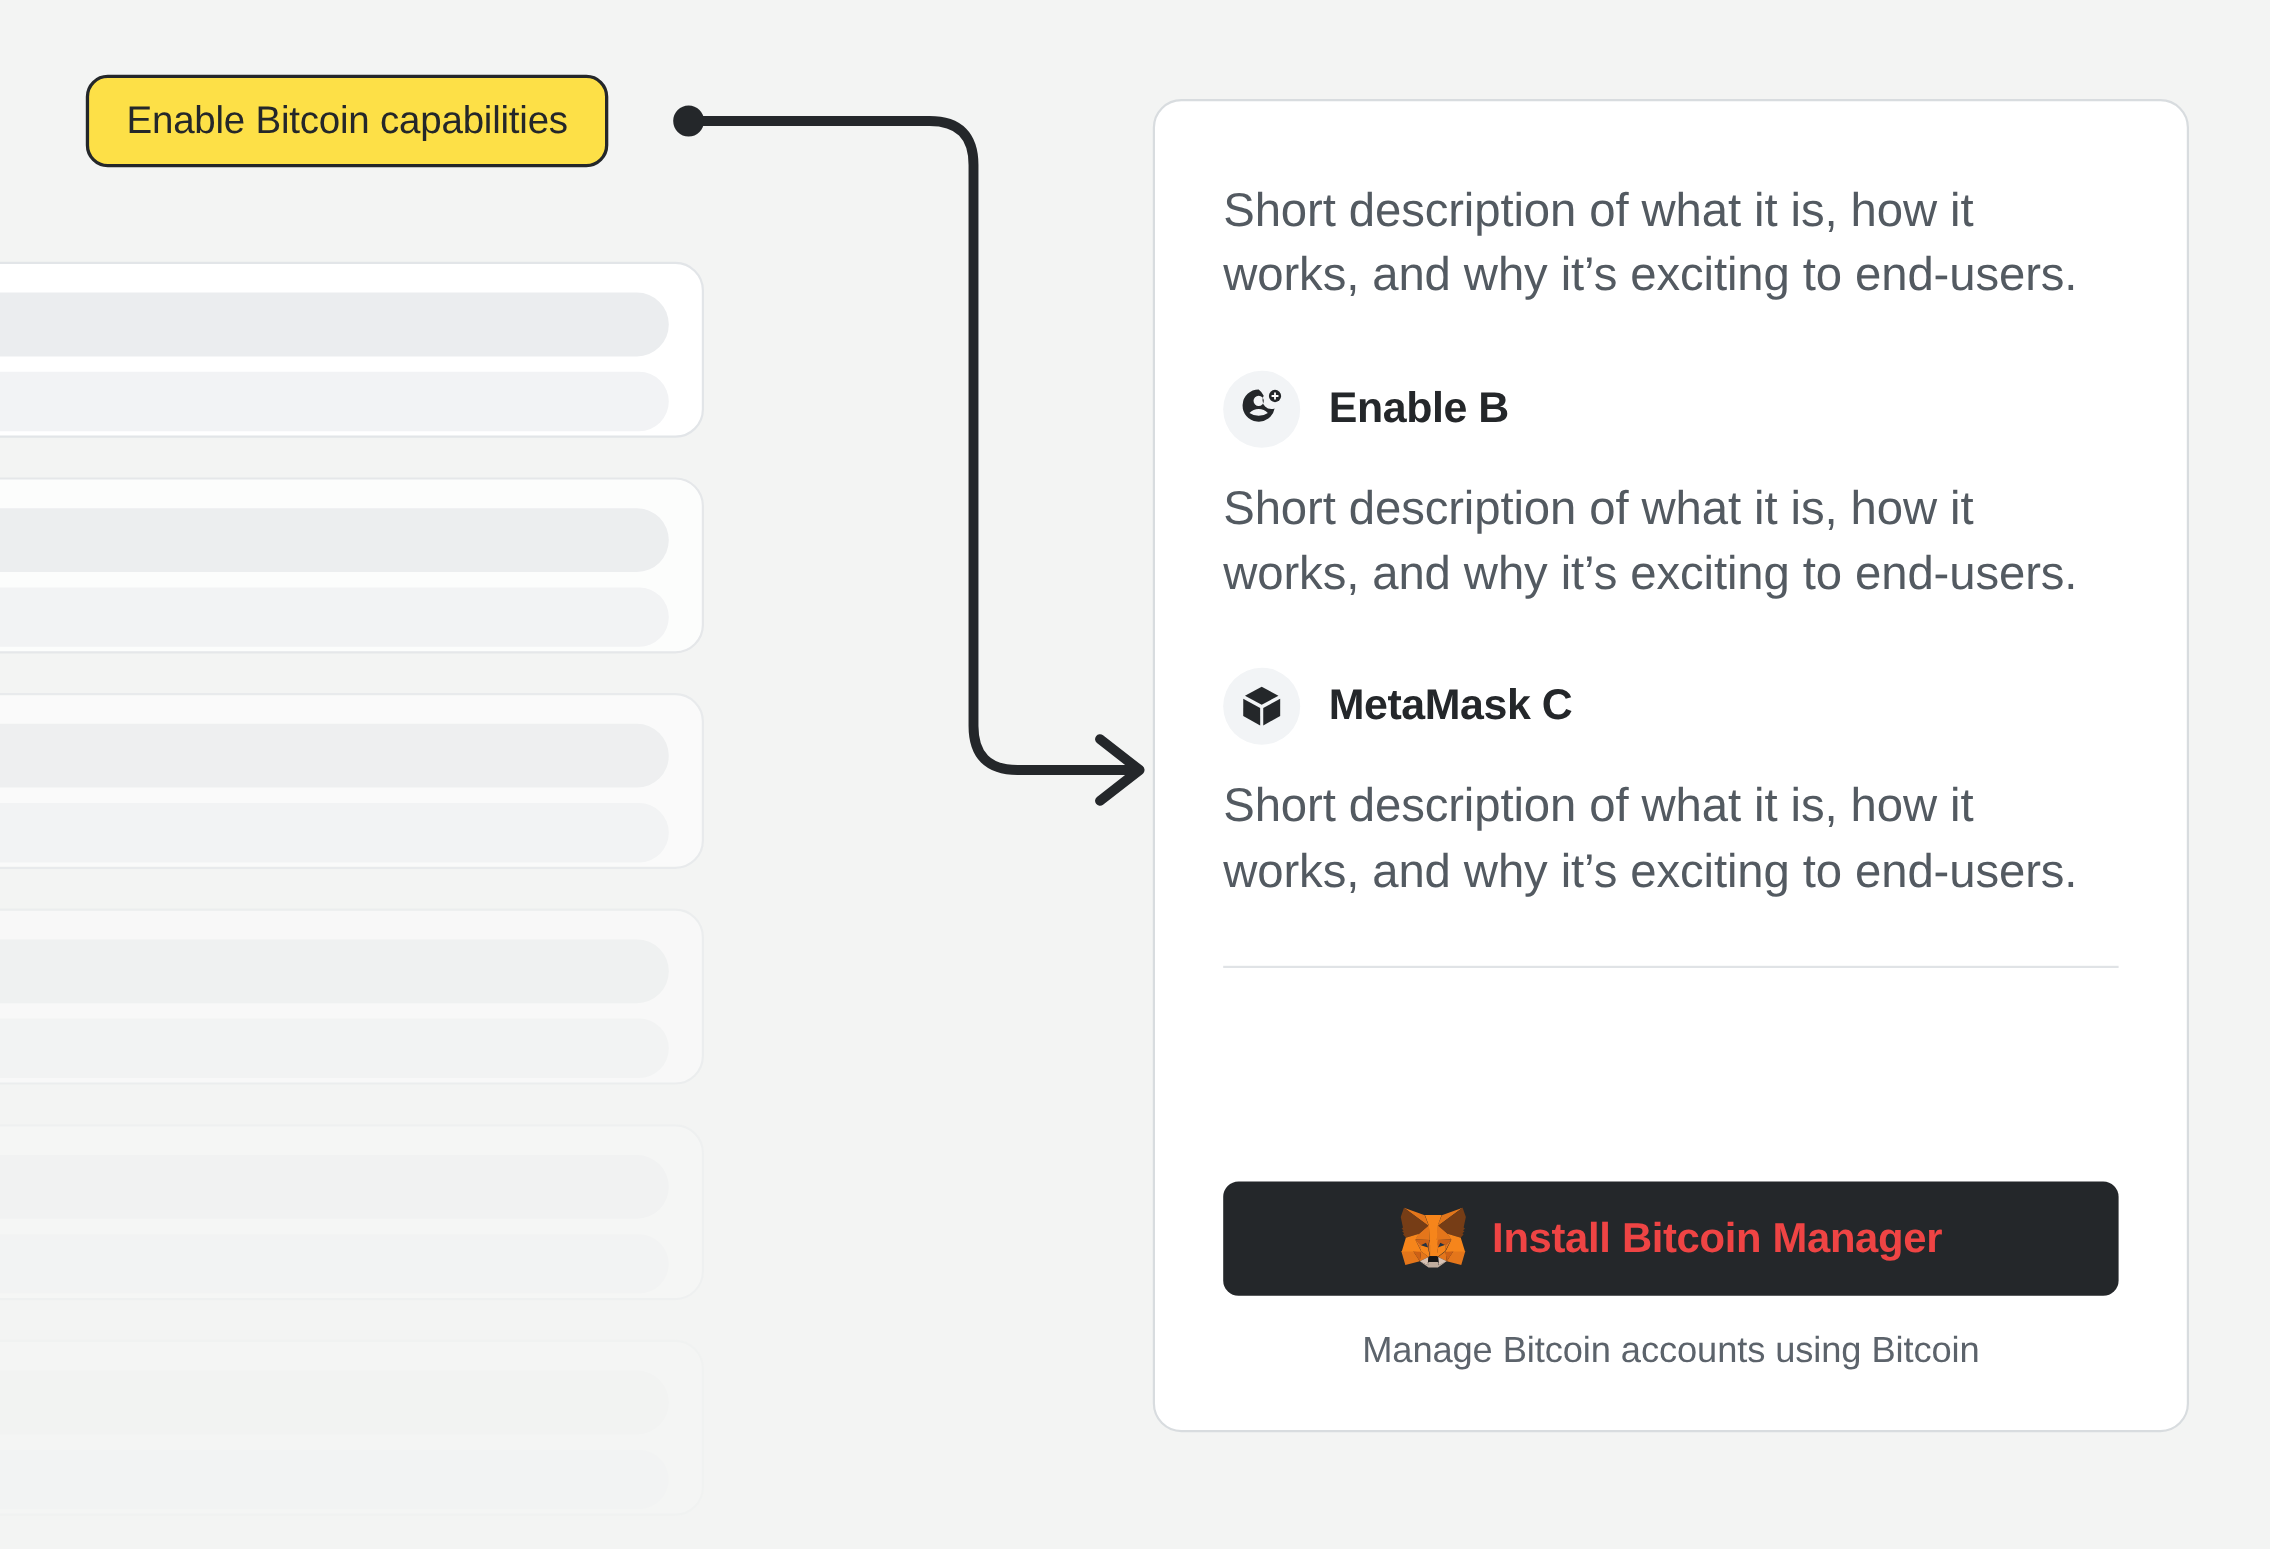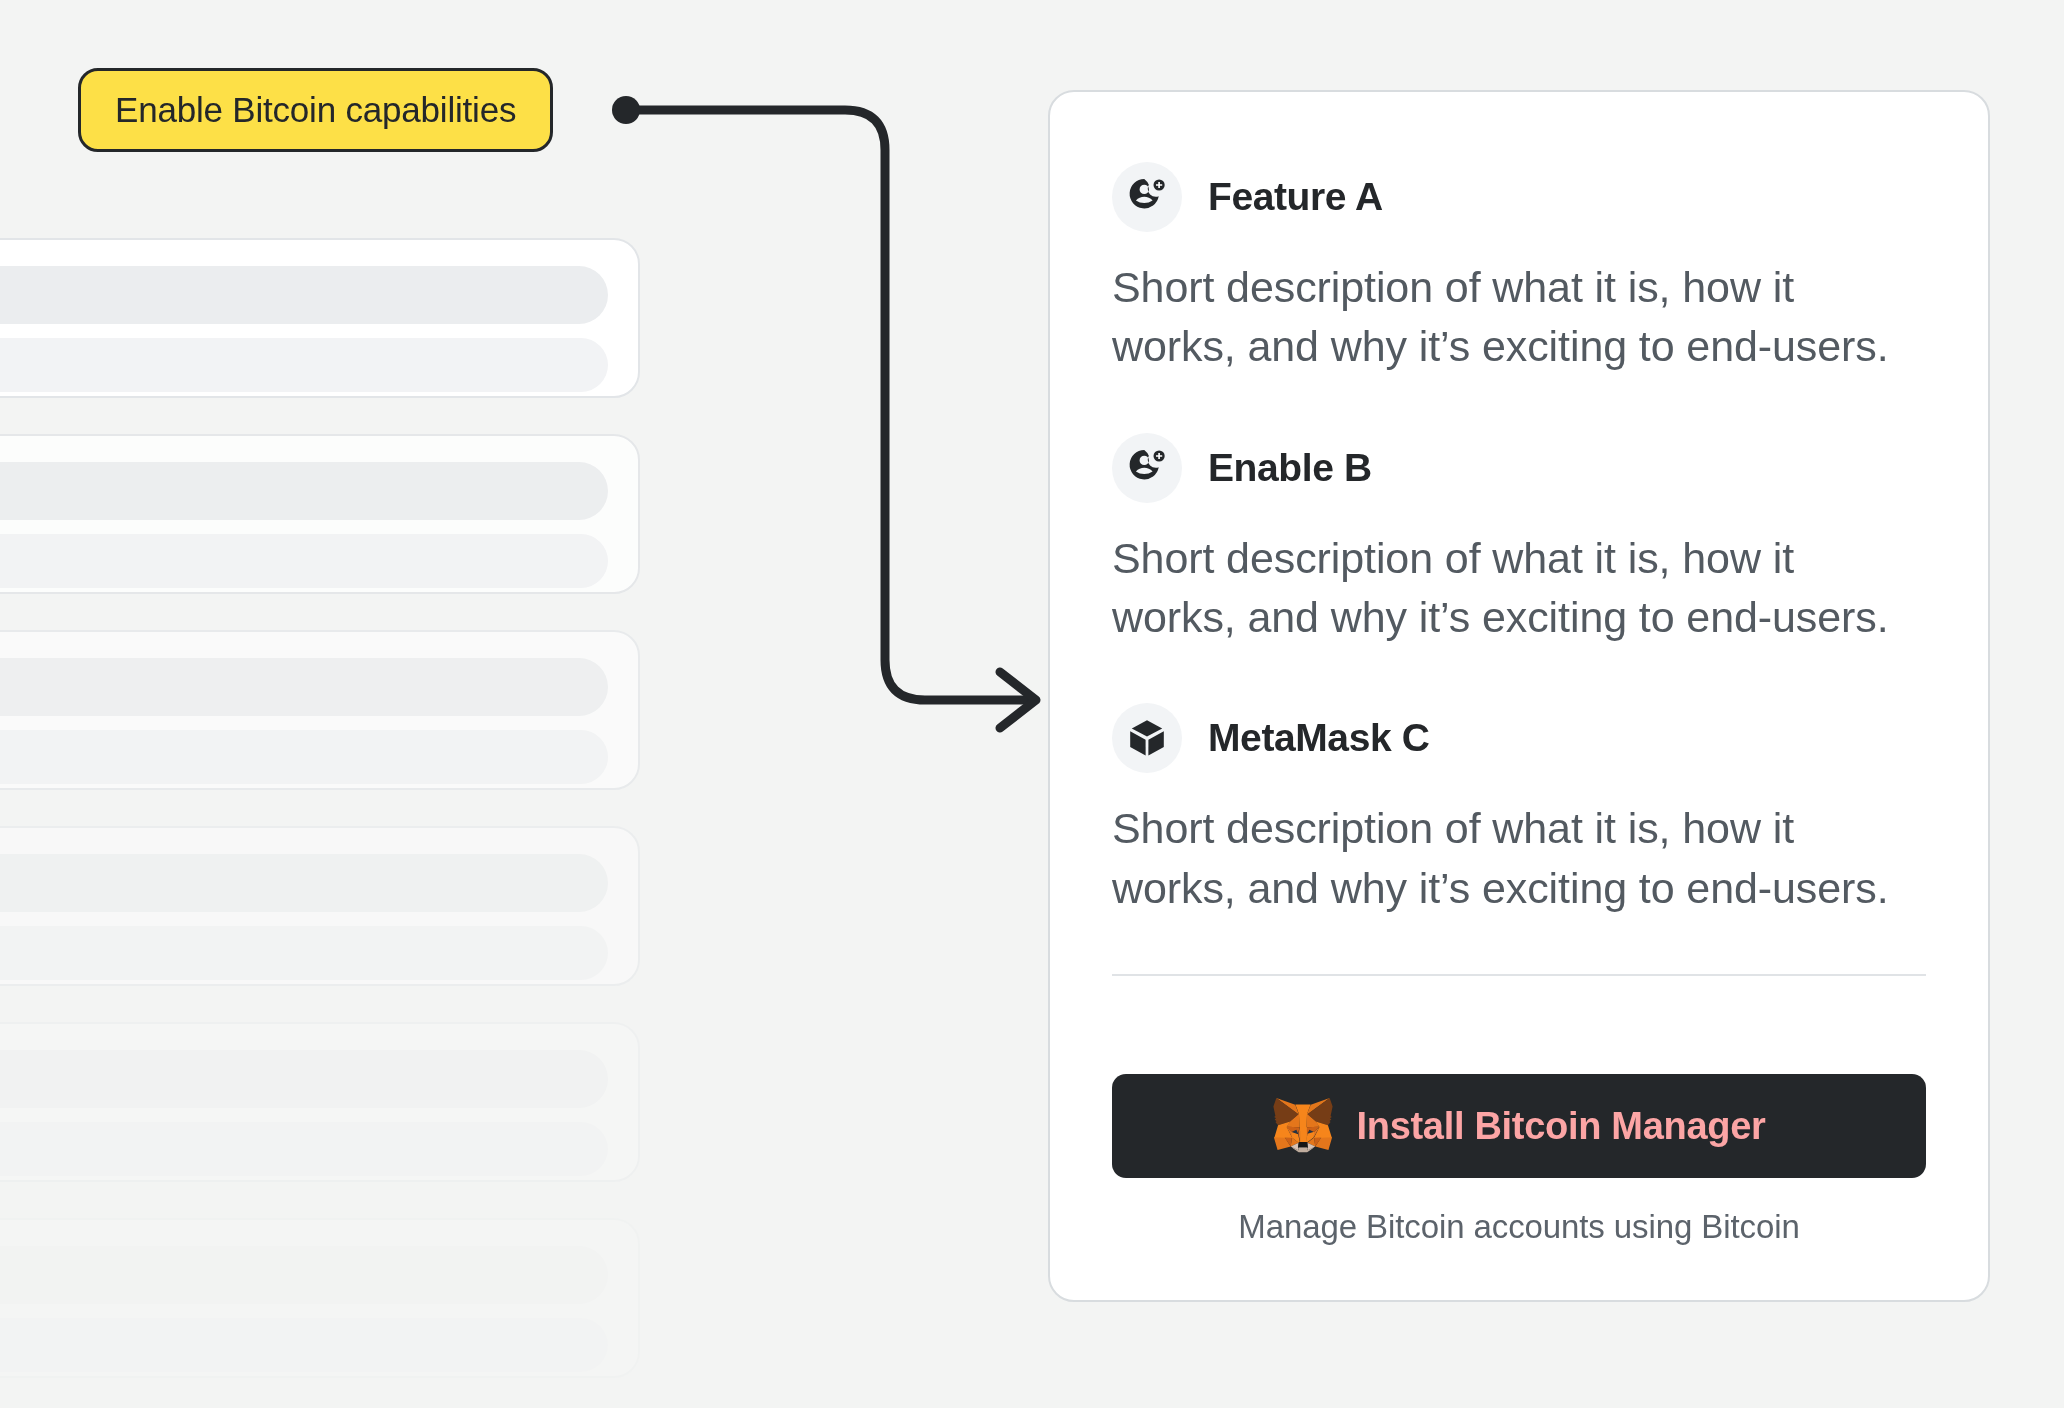--- a/index.html
+++ b/index.html
@@ -175,21 +175,21 @@
     display: flex;
     align-items: center;
     justify-content: center;
     gap: 22px;
     cursor: pointer;
   }
 
   .install-label {
     font-size: 38px;
     font-weight: 700;
-    color: #fca5a5;
+    color: #ef4444;
     letter-spacing: -0.3px;
   }
 
   .footer-caption {
     margin-top: 30px;
     font-size: 33px;
     color: #5c636b;
     letter-spacing: -0.1px;
   }
 </style>
@@ -231,30 +231,20 @@
 <div class="callout">
   <span class="callout-label">Enable Bitcoin capabilities</span>
 </div>
 <div class="callout-dot"></div>
 
 <div class="feature-card">
 
   <div class="feature-body">
 
     <div class="feature-item">
-      <div class="feature-head">
-        <span class="feature-icon">
-          <svg width="44" height="44" viewBox="0 0 24 24">
-            <path fill="#24272a" d="M10.5 2.2a8 8 0 1 0 7.9 9.4 4.3 4.3 0 0 1-1.6.3 4.4 4.4 0 0 1-4.4-4.4 4.3 4.3 0 0 1 .6-2.2A8 8 0 0 0 10.5 2.2Zm0 3.1a2.55 2.55 0 1 1 0 5.1 2.55 2.55 0 0 1 0-5.1Zm0 6.6a6.3 6.3 0 0 1 4.55 1.95 7.95 7.95 0 0 1-9.1 0A6.3 6.3 0 0 1 10.5 11.9Z"></path>
-            <path fill="#24272a" d="M18.6 2.4a3.05 3.05 0 1 1 0 6.1 3.05 3.05 0 0 1 0-6.1Z"></path>
-            <path fill="#ffffff" d="M18.15 3.75h.9v1.25h1.25v.9h-1.25v1.25h-.9V5.9H16.9V5h1.25V3.75Z"></path>
-          </svg>
-        </span>
-        <span class="feature-title">Feature A</span>
-      </div>
       <div class="feature-desc">Short description of what it is, how it works, and why it’s exciting to end-users.</div>
     </div>
 
     <div class="feature-item">
       <div class="feature-head">
         <span class="feature-icon">
           <svg width="44" height="44" viewBox="0 0 24 24">
             <path fill="#24272a" d="M10.5 2.2a8 8 0 1 0 7.9 9.4 4.3 4.3 0 0 1-1.6.3 4.4 4.4 0 0 1-4.4-4.4 4.3 4.3 0 0 1 .6-2.2A8 8 0 0 0 10.5 2.2Zm0 3.1a2.55 2.55 0 1 1 0 5.1 2.55 2.55 0 0 1 0-5.1Zm0 6.6a6.3 6.3 0 0 1 4.55 1.95 7.95 7.95 0 0 1-9.1 0A6.3 6.3 0 0 1 10.5 11.9Z"></path>
             <path fill="#24272a" d="M18.6 2.4a3.05 3.05 0 1 1 0 6.1 3.05 3.05 0 0 1 0-6.1Z"></path>
             <path fill="#ffffff" d="M18.15 3.75h.9v1.25h1.25v.9h-1.25v1.25h-.9V5.9H16.9V5h1.25V3.75Z"></path>

